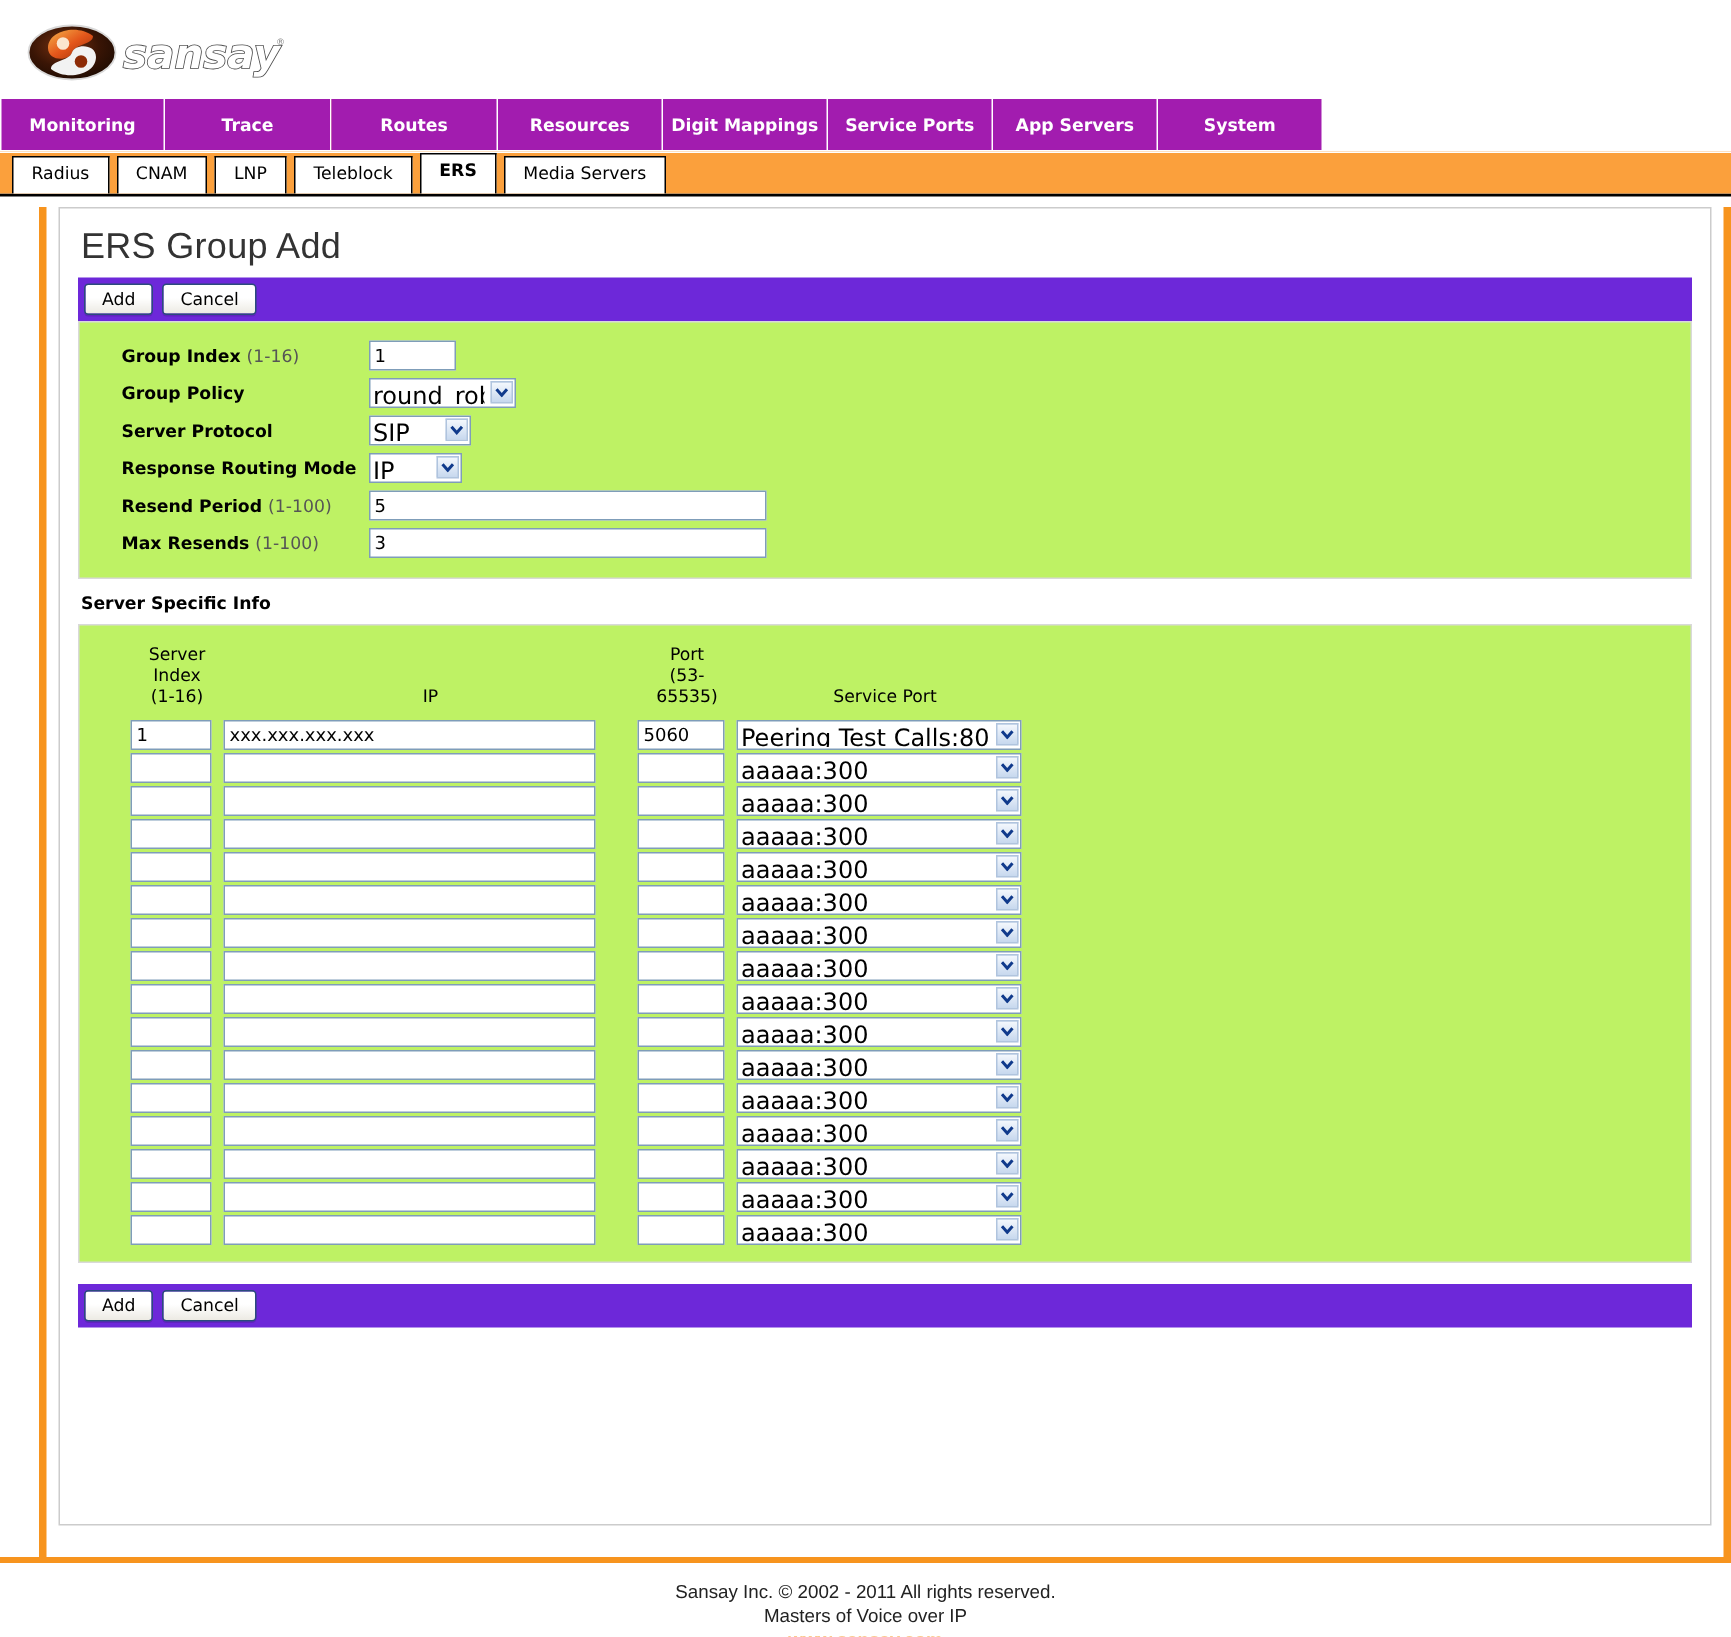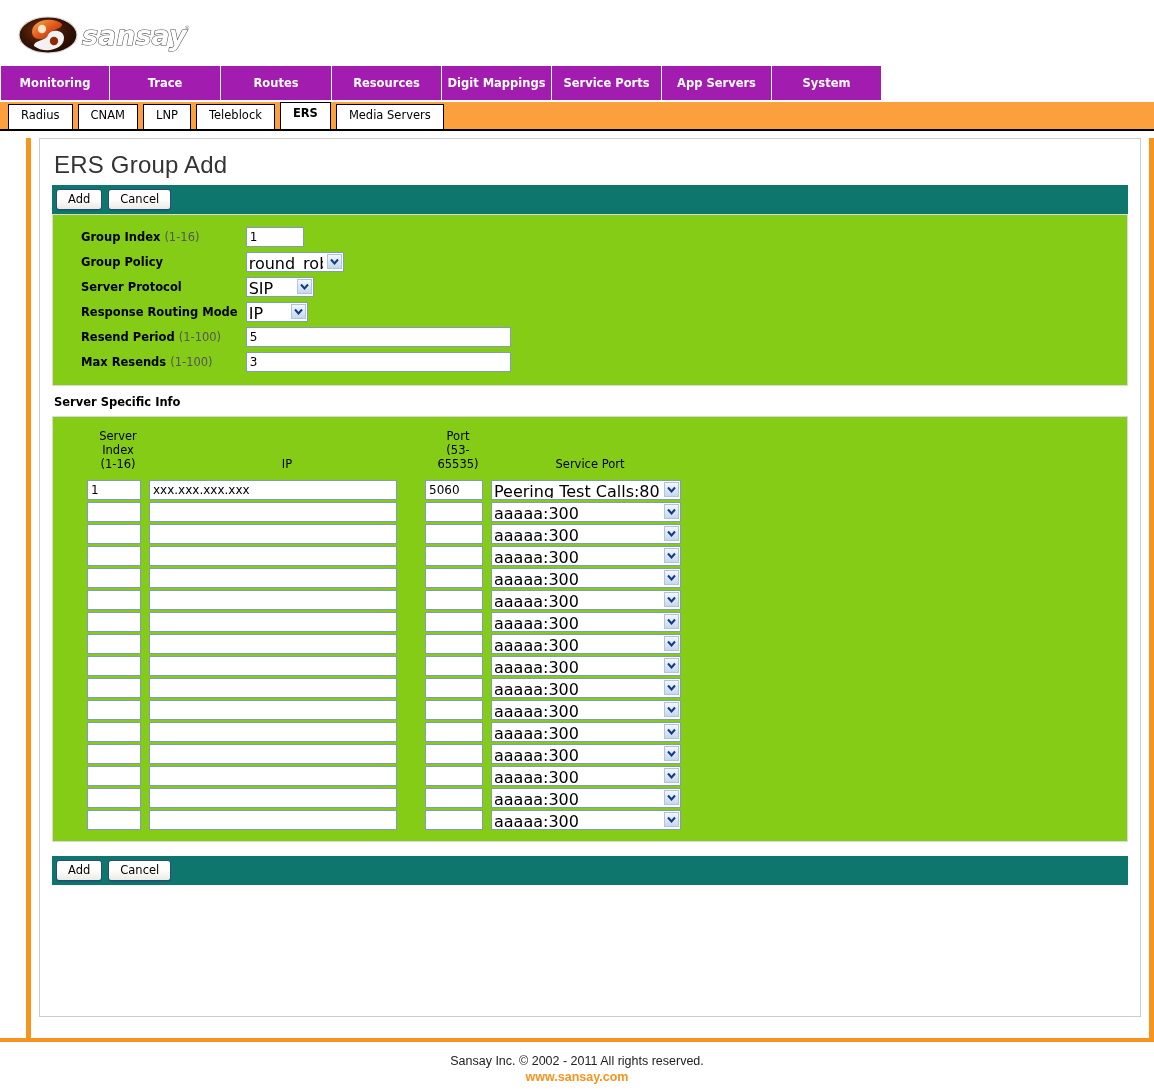--- a/index.html
+++ b/index.html
@@ -146,21 +146,21 @@
     font-family: "Liberation Sans", sans-serif;
     font-size: 24px;
     font-weight: normal;
     color: #333333;
     margin: 2px 0 6px 2px;
     letter-spacing: 0.2px;
   }
 
   
   .button-bar {
-    background: #0f766e;
+    background: #6d28d9;
     padding: 4px 4px 4px 4px;
     display: flex;
     gap: 6px;
     align-items: flex-start;
     box-sizing: border-box;
   }
   .btn {
     font-family: "DejaVu Sans", sans-serif;
     font-size: 11.5px;
     background: linear-gradient(to bottom, #ffffff 0%, #ffffff 45%, #eceae3 100%);
@@ -177,21 +177,21 @@
     font-family: "DejaVu Sans", sans-serif;
     font-weight: bold;
     font-size: 11.5px;
     color: #000;
     margin: 9px 0 7px 2px;
   }
 
   
   .panel {
     border: 1px solid #d9d9d9;
-    background: #84cc16;
+    background: #bef264;
     padding: 10px 12px 10px 12px;
     box-sizing: border-box;
   }
 
   
   .form-table { border-collapse: collapse; }
   .form-table td {
     padding: 2px 0 3px 0;
     vertical-align: middle;
   }
@@ -653,14 +653,15 @@
       <button class="btn">Add</button>
       <button class="btn">Cancel</button>
     </div>
 
   </div>
 </div>
 
 <div class="footer-rule"></div>
 <div class="footer">
   <div>Sansay Inc. © 2002 - 2011 All rights reserved.</div>
+  <div>Masters of Voice over IP</div>
   <div class="site">www.sansay.com</div>
 </div>
 
 </body></html>

